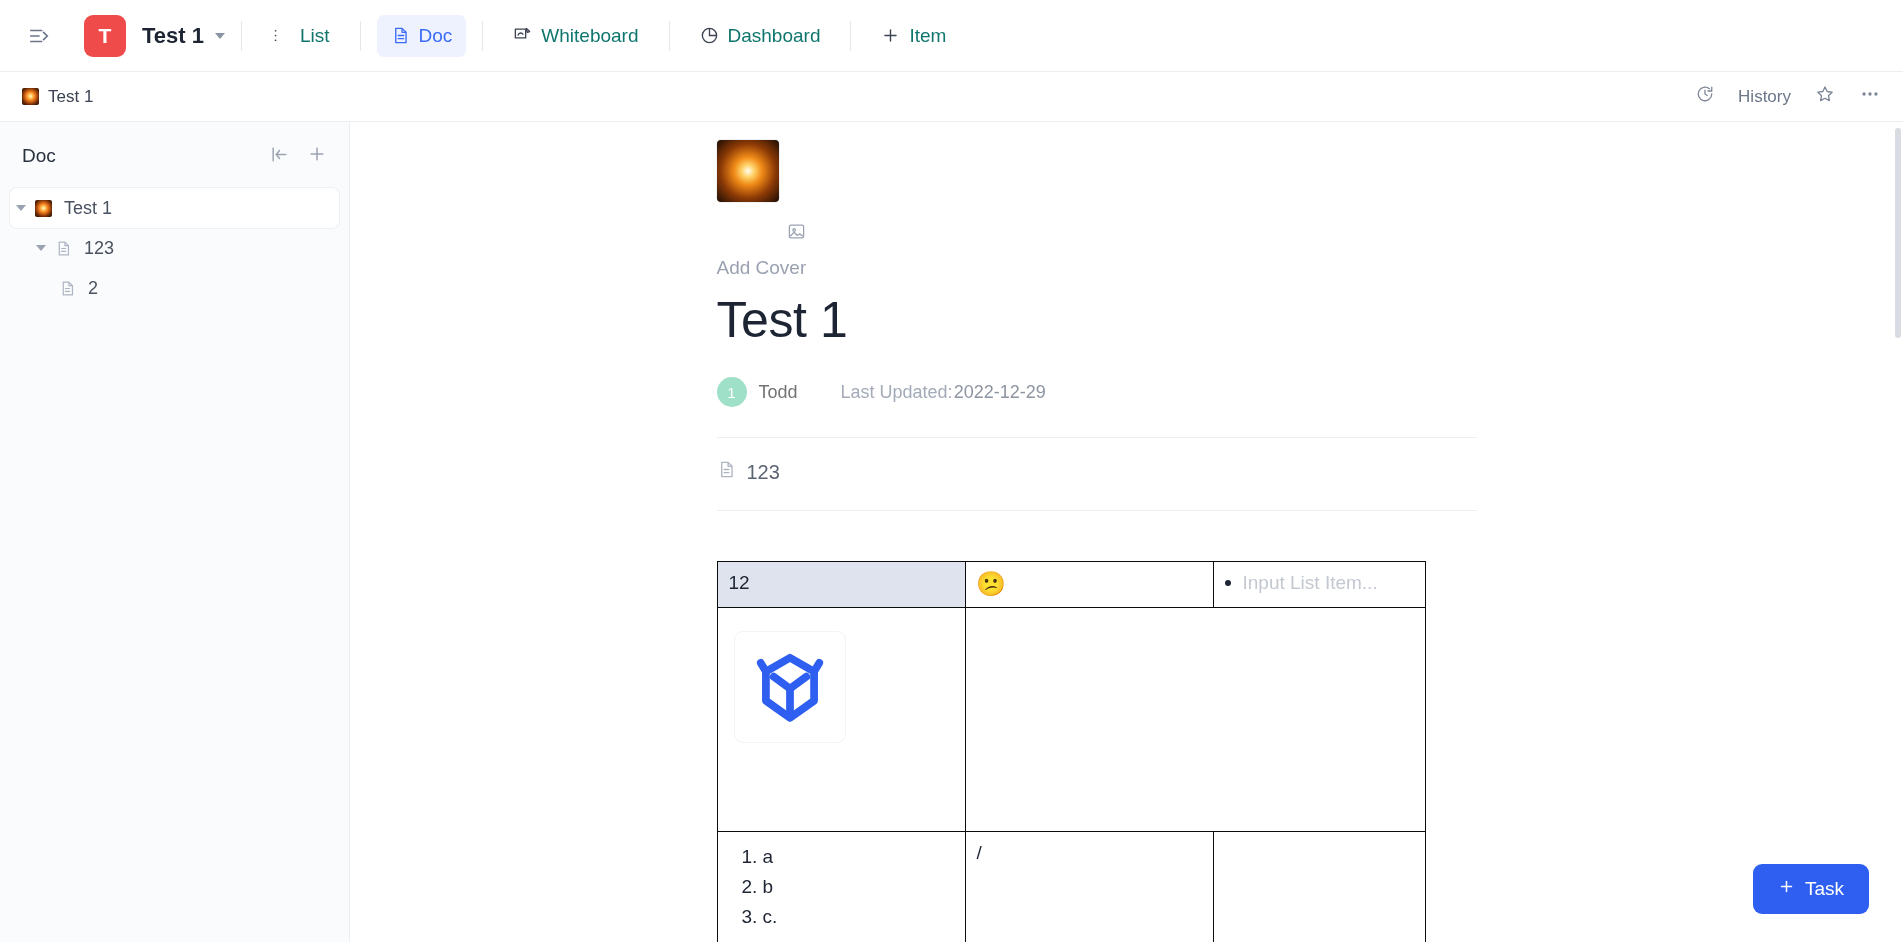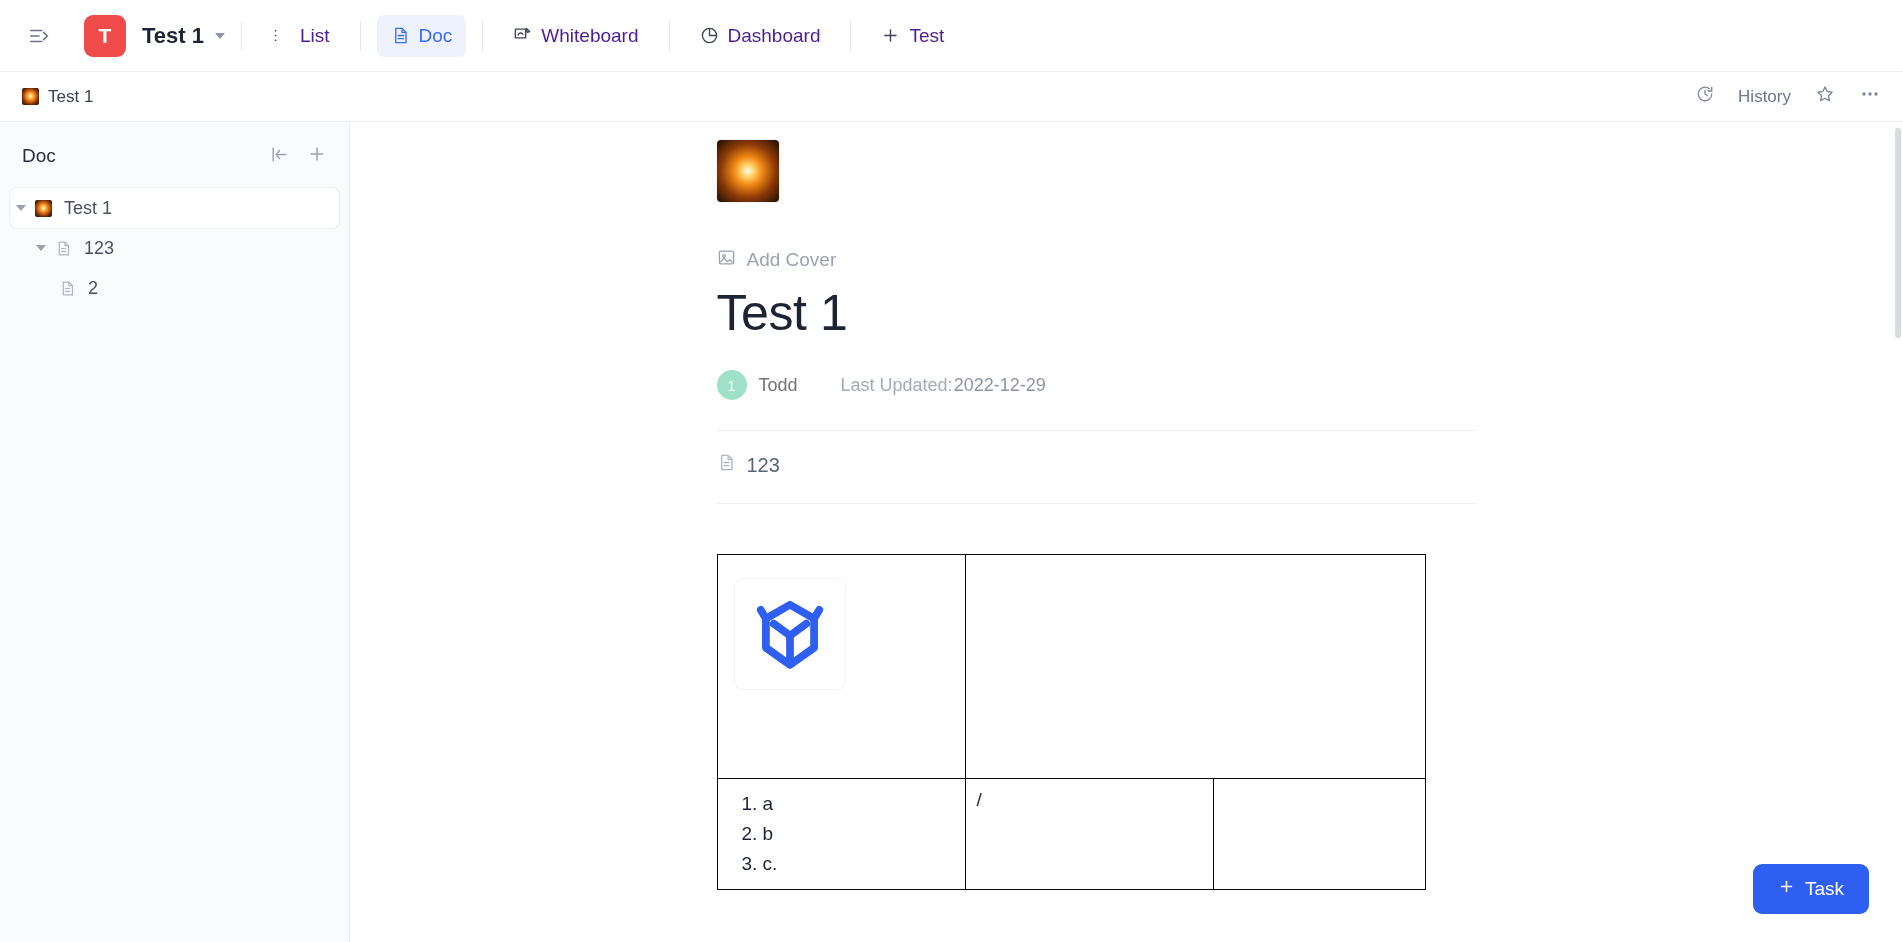--- a/index.html
+++ b/index.html
@@ -62,21 +62,21 @@
     margin: 0 16px;
     flex: 0 0 auto;
   }
   .tab {
     display: flex; align-items: center;
     gap: 9px;
     height: 42px;
     padding: 0 14px;
     border-radius: 7px;
     font-size: 19px;
-    color: #4c1d95;
+    color: #0f766e;
     cursor: pointer;
     white-space: nowrap;
   }
   .tab.active { background: #eef2ff; color: #3b6bf5; }
   .tab svg { display: block; }
 
   
   .crumbbar {
     height: 50px;
     display: flex; align-items: center;
@@ -174,25 +174,26 @@
   }
   .doc-icon {
     width: 62px; height: 62px;
     border-radius: 4px;
     background:
       radial-gradient(circle at 50% 50%, #fffdf2 0%, #ffd36a 14%, #f08a17 32%, #8d3a06 62%, #1a0c03 100%);
     box-shadow: 0 0 0 1px #f0f1f4;
     cursor: pointer;
   }
   .add-cover {
-    margin-top: 46px;
-    display: inline-flex; align-items: center; gap: 11px;
+    margin-top: 20px;
+    display: inline-flex; align-items: flex-end; gap: 11px;
     font-size: 19px;
     color: #9aa2b1;
     cursor: pointer;
+    flex-direction: column;
   }
   .doc-title {
     margin-top: 12px;
     font-size: 50px;
     font-weight: normal;
     color: #1d2433;
     letter-spacing: -0.4px;
   }
   .meta {
     margin-top: 28px;
@@ -352,21 +353,21 @@
   </div>
 
   <div class="vdiv"></div>
 
   <div class="tab">
     <span>
       <svg width="19" height="19" viewBox="0 0 24 24" fill="none" stroke="#3d4452" stroke-width="1.8" stroke-linecap="round">
         <path d="M12 5v14M5 12h14"></path>
       </svg>
     </span>
-    <span>Test</span>
+    <span>Item</span>
   </div>
 </div>
 
 <div class="crumbbar">
   <div class="crumb">
     <span class="fav-ico"></span>
     <span>Test 1</span>
   </div>
 
   <div class="crumb-right">
@@ -496,20 +497,32 @@
 
       <div class="hrule2"></div>
 
       <table class="doctable">
         <colgroup>
           <col style="width:248px">
             <col style="width:248px">
             <col style="width:212px">
         </colgroup>
         <tbody>
+          <tr>
+            <td class="hl cell-r1">12</td>
+            <td class="cell-r1">
+              <span class="emoji">😕</span>
+            </td>
+            <td class="cell-r1">
+              <div class="bullet-cell">
+                <span class="bullet-dot"></span>
+                <span class="ph">Input List Item...</span>
+              </div>
+            </td>
+          </tr>
 
           <tr>
             <td class="row2-cell">
               <div class="logo-box">
                 <svg width="86" height="86" viewBox="0 0 100 100" fill="none" stroke="#2f5ff0" stroke-width="9" stroke-linecap="round" stroke-linejoin="round">
                   <path d="M50 16 L78 32 L78 66 L50 86 L22 66 L22 32 Z"></path>
                   <path d="M22 32 L16 22"></path>
                   <path d="M78 32 L84 22"></path>
                   <path d="M31 38 L50 52 L69 38"></path>
                   <path d="M50 52 L50 78"></path>

